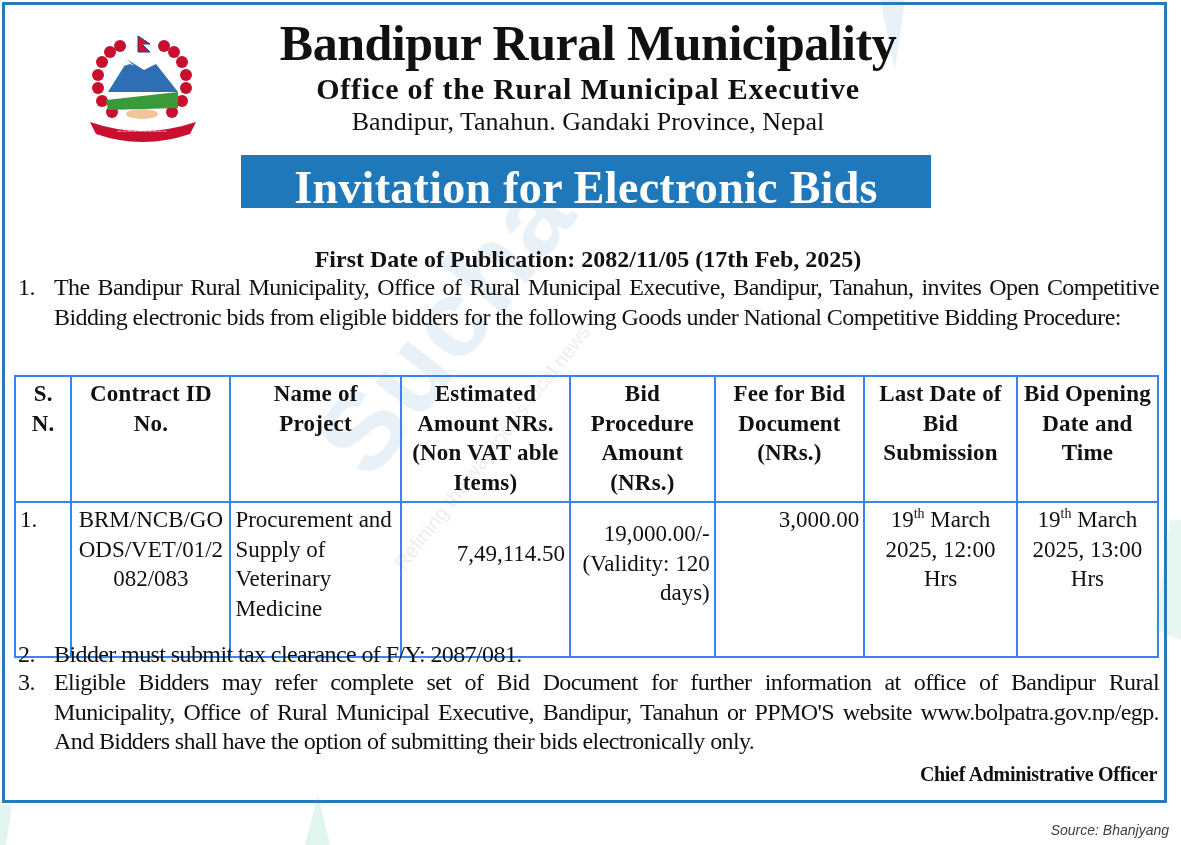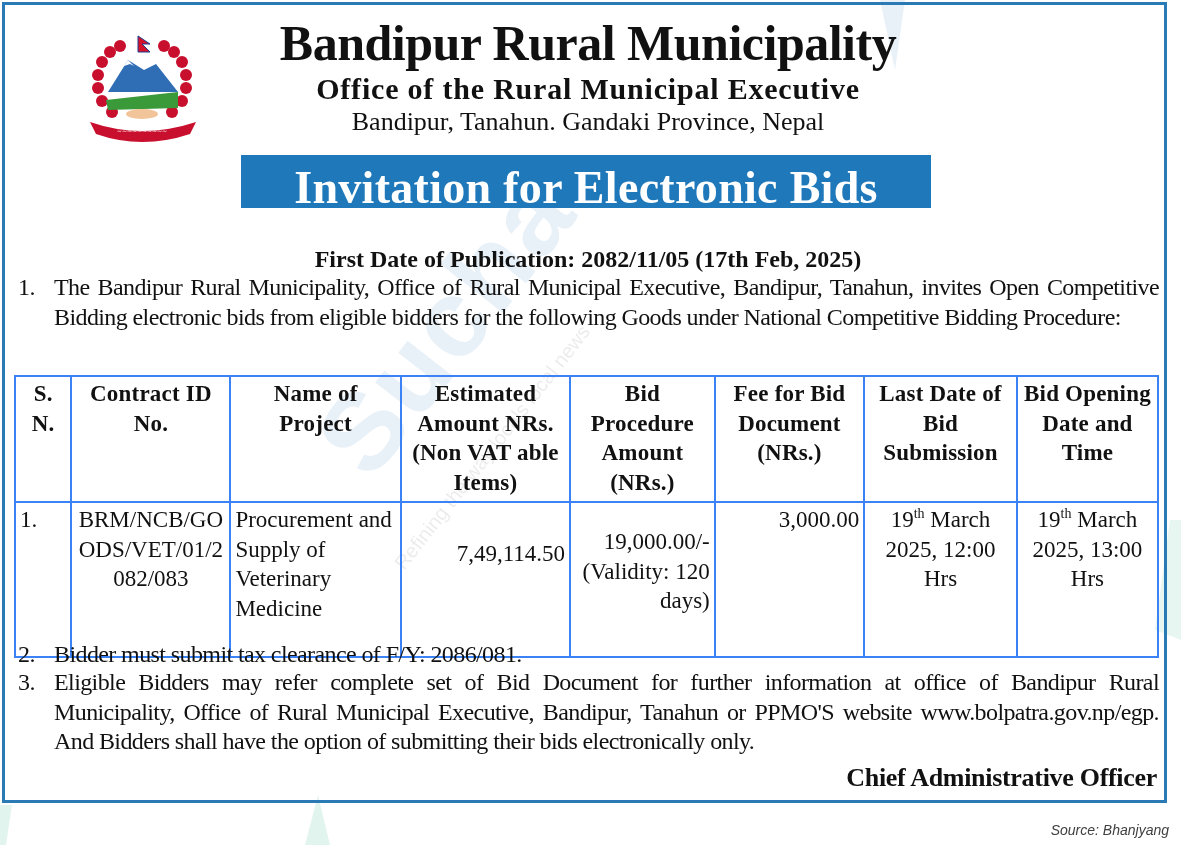--- a/index.html
+++ b/index.html
@@ -46,21 +46,21 @@
     .para {
       position: absolute; left: 18px; font-size: 24px; line-height: 29.5px;
       letter-spacing: -0.6px;
     }
     .para .num { position: absolute; left: 0; top: 0; }
     .para .body { margin-left: 36px; width: 1105px; text-align: justify; }
     .p1 { top: 273px; }
     .p2 { top: 640px; }
     .p3 { top: 668px; }
     .signature {
-      position: absolute; right: 24px; top: 763px; font-size: 26px; font-weight: bold; letter-spacing: -0.3px;
+      position: absolute; right: 24px; top: 763px; font-size: 20px; font-weight: bold; letter-spacing: -0.3px;
     }
     .source {
       position: absolute; right: 12px; top: 822px; font-family: "Liberation Sans", sans-serif;
       font-style: italic; font-size: 14px; color: #404040;
     }
     table.bids {
       position: absolute; left: 14px; top: 375px; width: 1145px; border-collapse: collapse;
       font-size: 23px; line-height: 29.5px;
     }
     table.bids th, table.bids td {
@@ -158,35 +158,35 @@
       <th class="c-last">Last Date of Bid Submission</th>
       <th class="c-open">Bid Opening Date and Time</th>
     </tr>
   </thead>
   <tbody>
     <tr>
       <td class="left vmid">1.</td>
       <td class="center vmid" style="word-break:break-all;">BRM/NCB/GOODS/VET/01/2082/083</td>
       <td class="left">Procurement and Supply of Veterinary Medicine</td>
       <td class="right" style="padding-top:36px;">7,49,114.50</td>
-      <td class="right" style="padding-top:24px;">19,000.00/- (Validity: 120 days)</td>
+      <td class="right" style="padding-top:16px;">19,000.00/- (Validity: 120 days)</td>
       <td class="right vmid">3,000.00</td>
       <td class="center">
         <span>19</span><sup>th</sup><span> March 2025, 12:00 Hrs</span>
       </td>
       <td class="center">
         <span>19</span><sup>th</sup><span> March 2025, 13:00 Hrs</span>
       </td>
     </tr>
   </tbody>
 </table>
 
 <div class="para p2">
   <span class="num">2.</span>
-  <div class="body">Bidder must submit tax clearance of F/Y: 2086/081.</div>
+  <div class="body">Bidder must submit tax clearance of F/Y: 2087/081.</div>
 </div>
 
 <div class="para p3">
   <span class="num">3.</span>
   <div class="body">Eligible Bidders may refer complete set of Bid Document for further information at office of Bandipur Rural Municipality, Office of Rural Municipal Executive, Bandipur, Tanahun or PPMO'S website www.bolpatra.gov.np/egp. And Bidders shall have the option of submitting their bids electronically only.</div>
 </div>
 
 <div class="signature">Chief Administrative Officer</div>
 
 <div class="source">Source: Bhanjyang</div>

